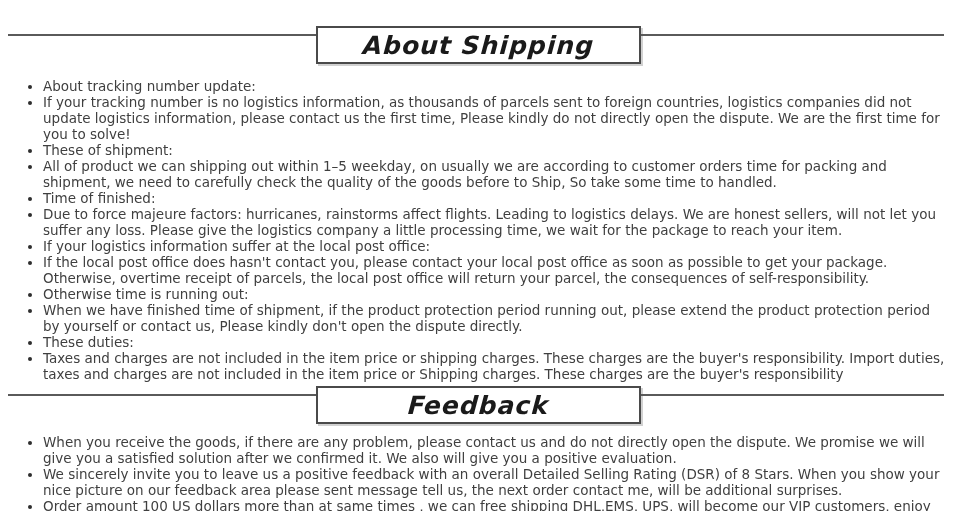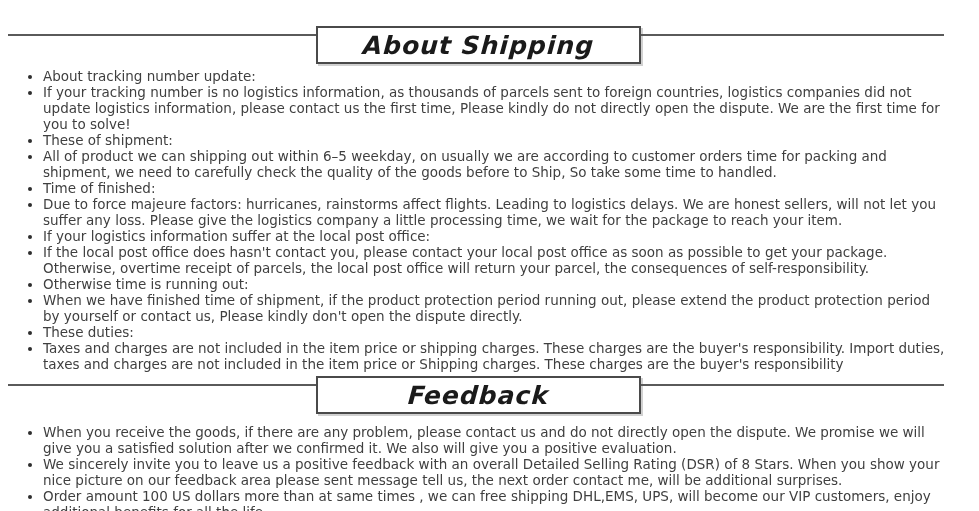--- a/index.html
+++ b/index.html
@@ -30,21 +30,21 @@
   .title-box .title-text {
     font-family: "DejaVu Sans", "Liberation Sans", sans-serif;
     font-size: 25px; font-weight: bold; font-style: italic;
     color: #1a1a1a; letter-spacing: 1px;
     transform: skewX(-4deg);
     white-space: nowrap;
   }
 
   .list {
     list-style: disc;
-    margin: 2px 0 0 0;
+    margin: 12px 0 0 0;
     padding: 0 32px 0 43px;
     font-size: 13.5px;
     line-height: 16px;
     color: #3f3f3f;
   }
   .list li { margin: 0; }
   .list li::marker { color: #2e2e2e; }
 
   .section-feedback .header-row { margin-top: 4px; }
   .section-feedback .list { margin-top: 8px; }
@@ -59,21 +59,21 @@
       <span class="hline left"></span>
       <div class="title-box">
         <span class="title-text">About Shipping</span>
       </div>
       <span class="hline right"></span>
     </div>
     <ul class="list">
       <li>About tracking number update:</li>
       <li>If your tracking number is no logistics information, as thousands of parcels sent to foreign countries, logistics companies did not update logistics information, please contact us the first time, Please kindly do not directly open the dispute. We are the first time for you to solve!</li>
       <li>These of shipment:</li>
-      <li>All of product we can shipping out within 6–5 weekday, on usually we are according to customer orders time for packing and shipment, we need to carefully check the quality of the goods before to Ship, So take some time to handled.</li>
+      <li>All of product we can shipping out within 1–5 weekday, on usually we are according to customer orders time for packing and shipment, we need to carefully check the quality of the goods before to Ship, So take some time to handled.</li>
       <li>Time of finished:</li>
       <li>Due to force majeure factors: hurricanes, rainstorms affect flights. Leading to logistics delays. We are honest sellers, will not let you suffer any loss. Please give the logistics company a little processing time, we wait for the package to reach your item.</li>
       <li>If your logistics information suffer at the local post office:</li>
       <li>If the local post office does hasn't contact you, please contact your local post office as soon as possible to get your package. Otherwise, overtime receipt of parcels, the local post office will return your parcel, the consequences of self-responsibility.</li>
       <li>Otherwise time is running out:</li>
       <li>When we have finished time of shipment, if the product protection period running out, please extend the product protection period by yourself or contact us, Please kindly don't open the dispute directly.</li>
       <li>These duties:</li>
       <li>Taxes and charges are not included in the item price or shipping charges. These charges are the buyer's responsibility. Import duties, taxes and charges are not included in the item price or Shipping charges. These charges are the buyer's responsibility</li>
     </ul>
   </section>

